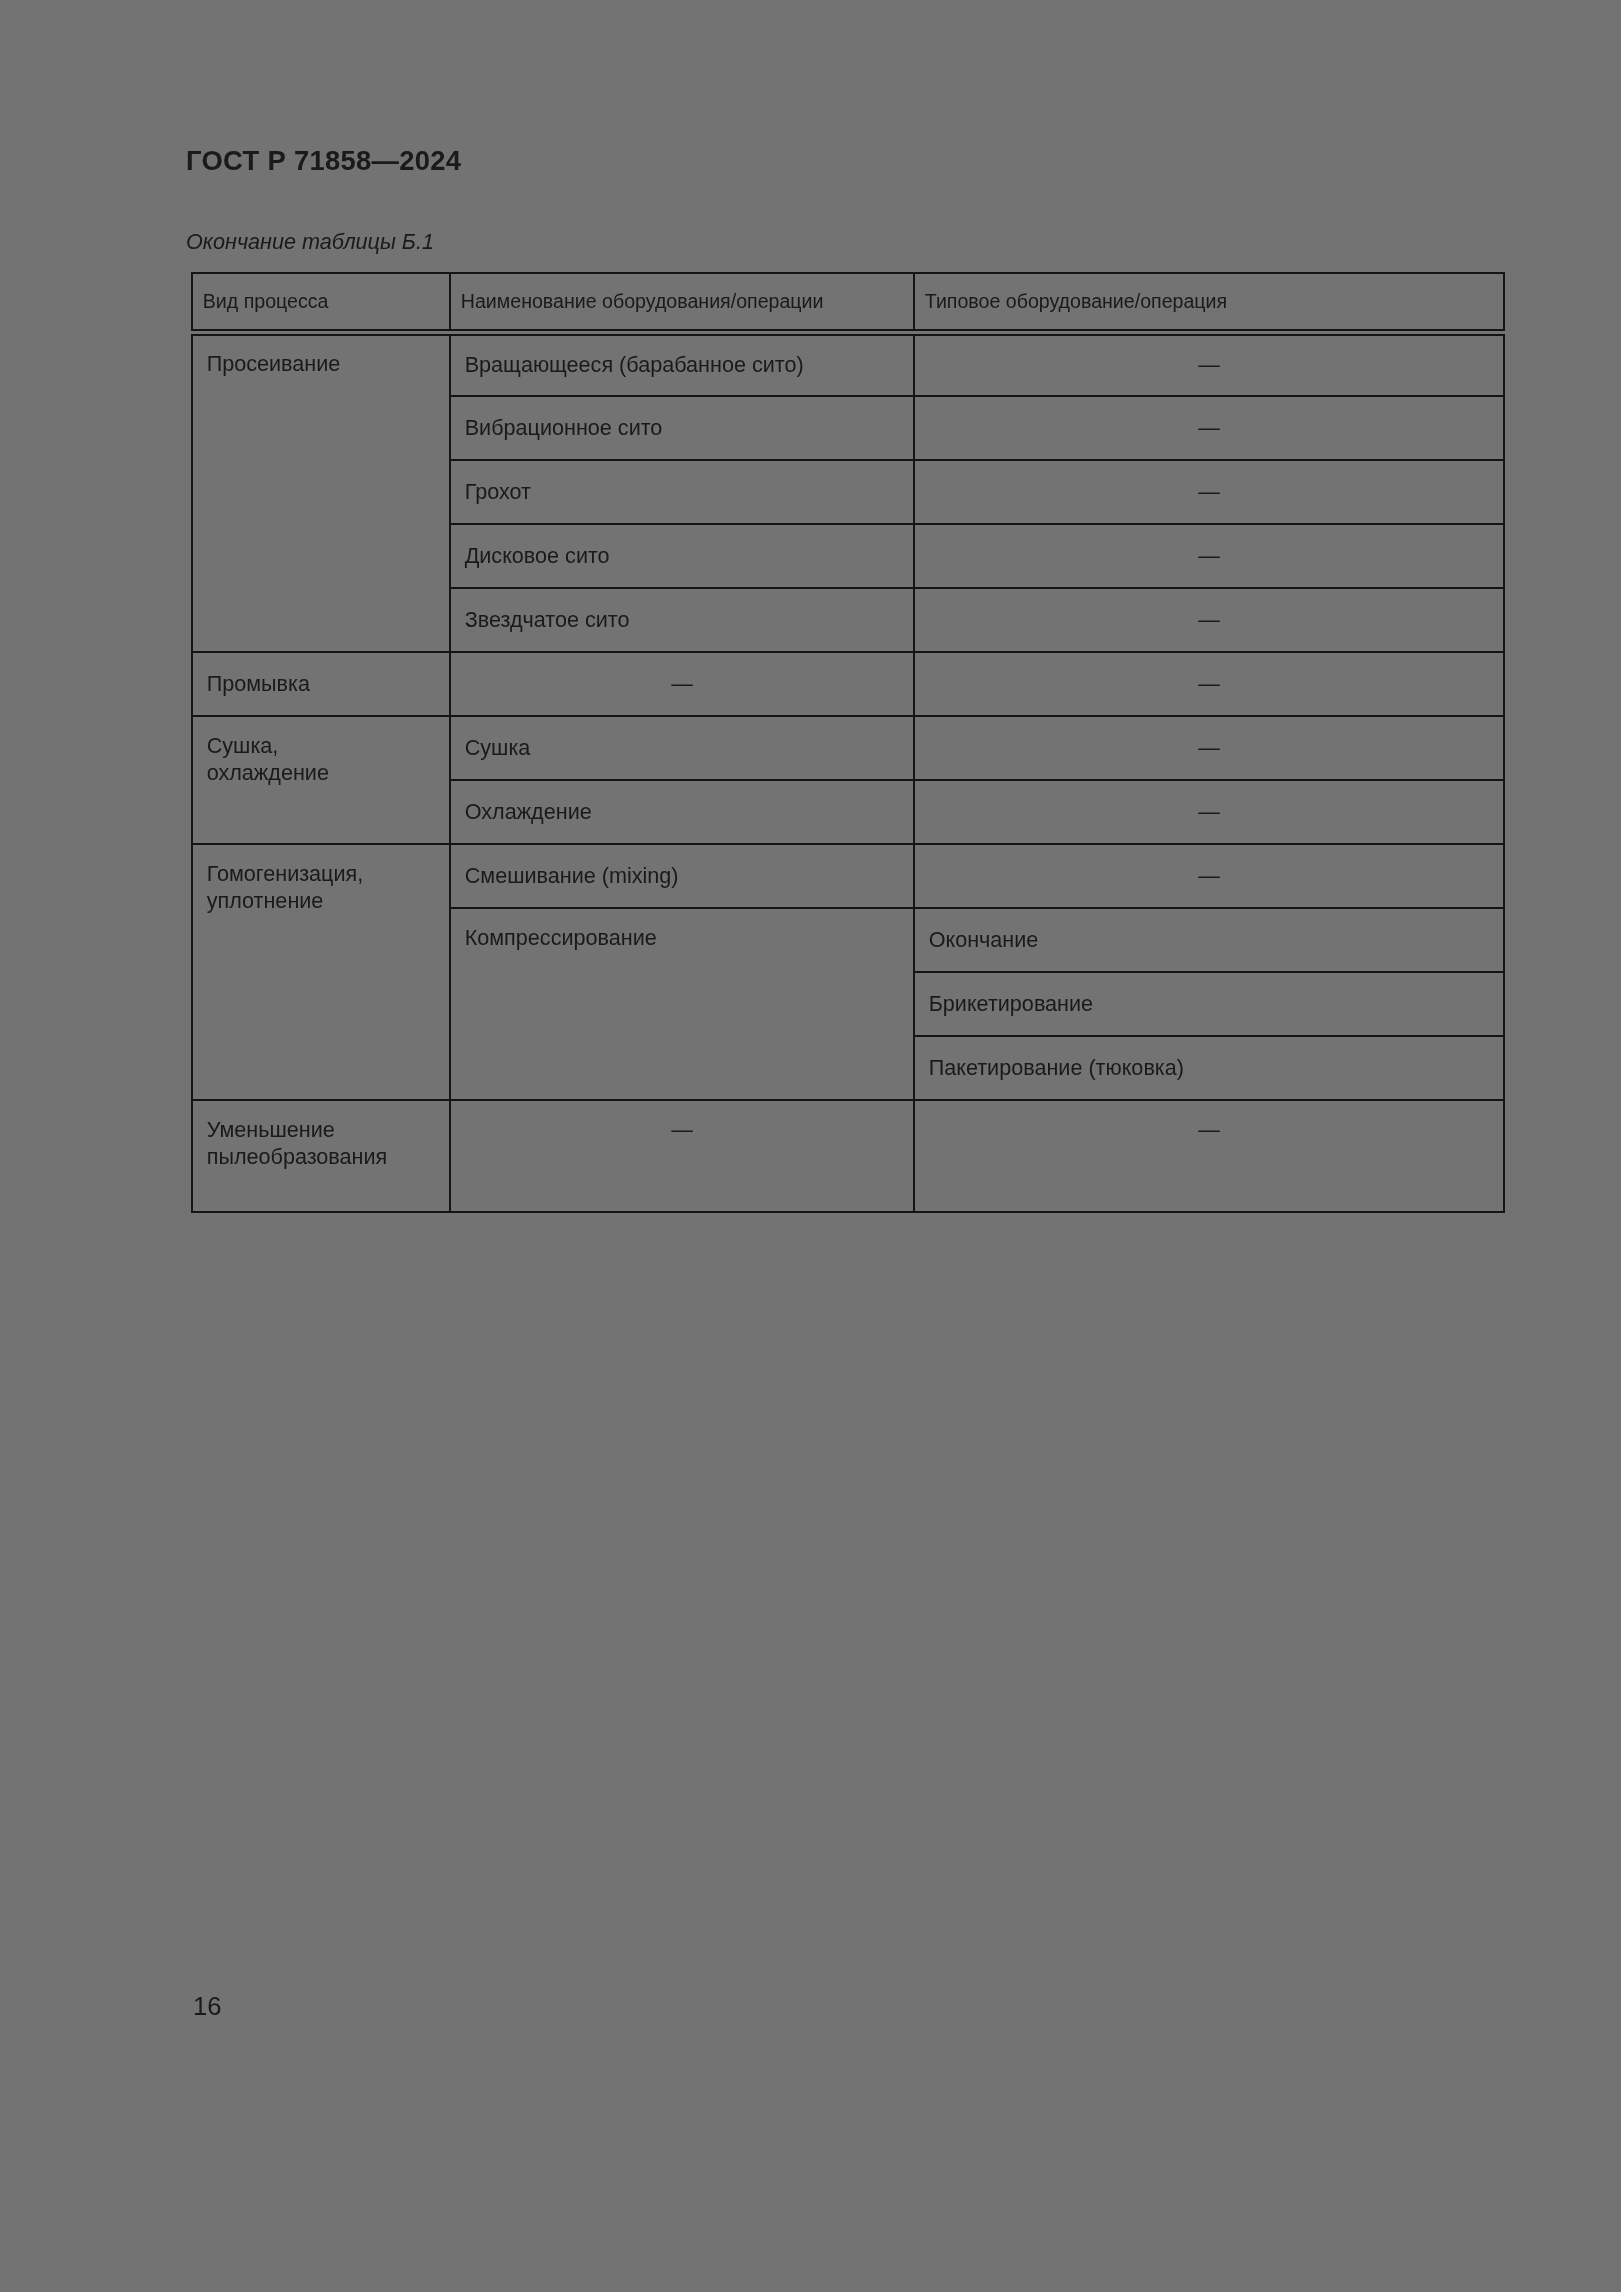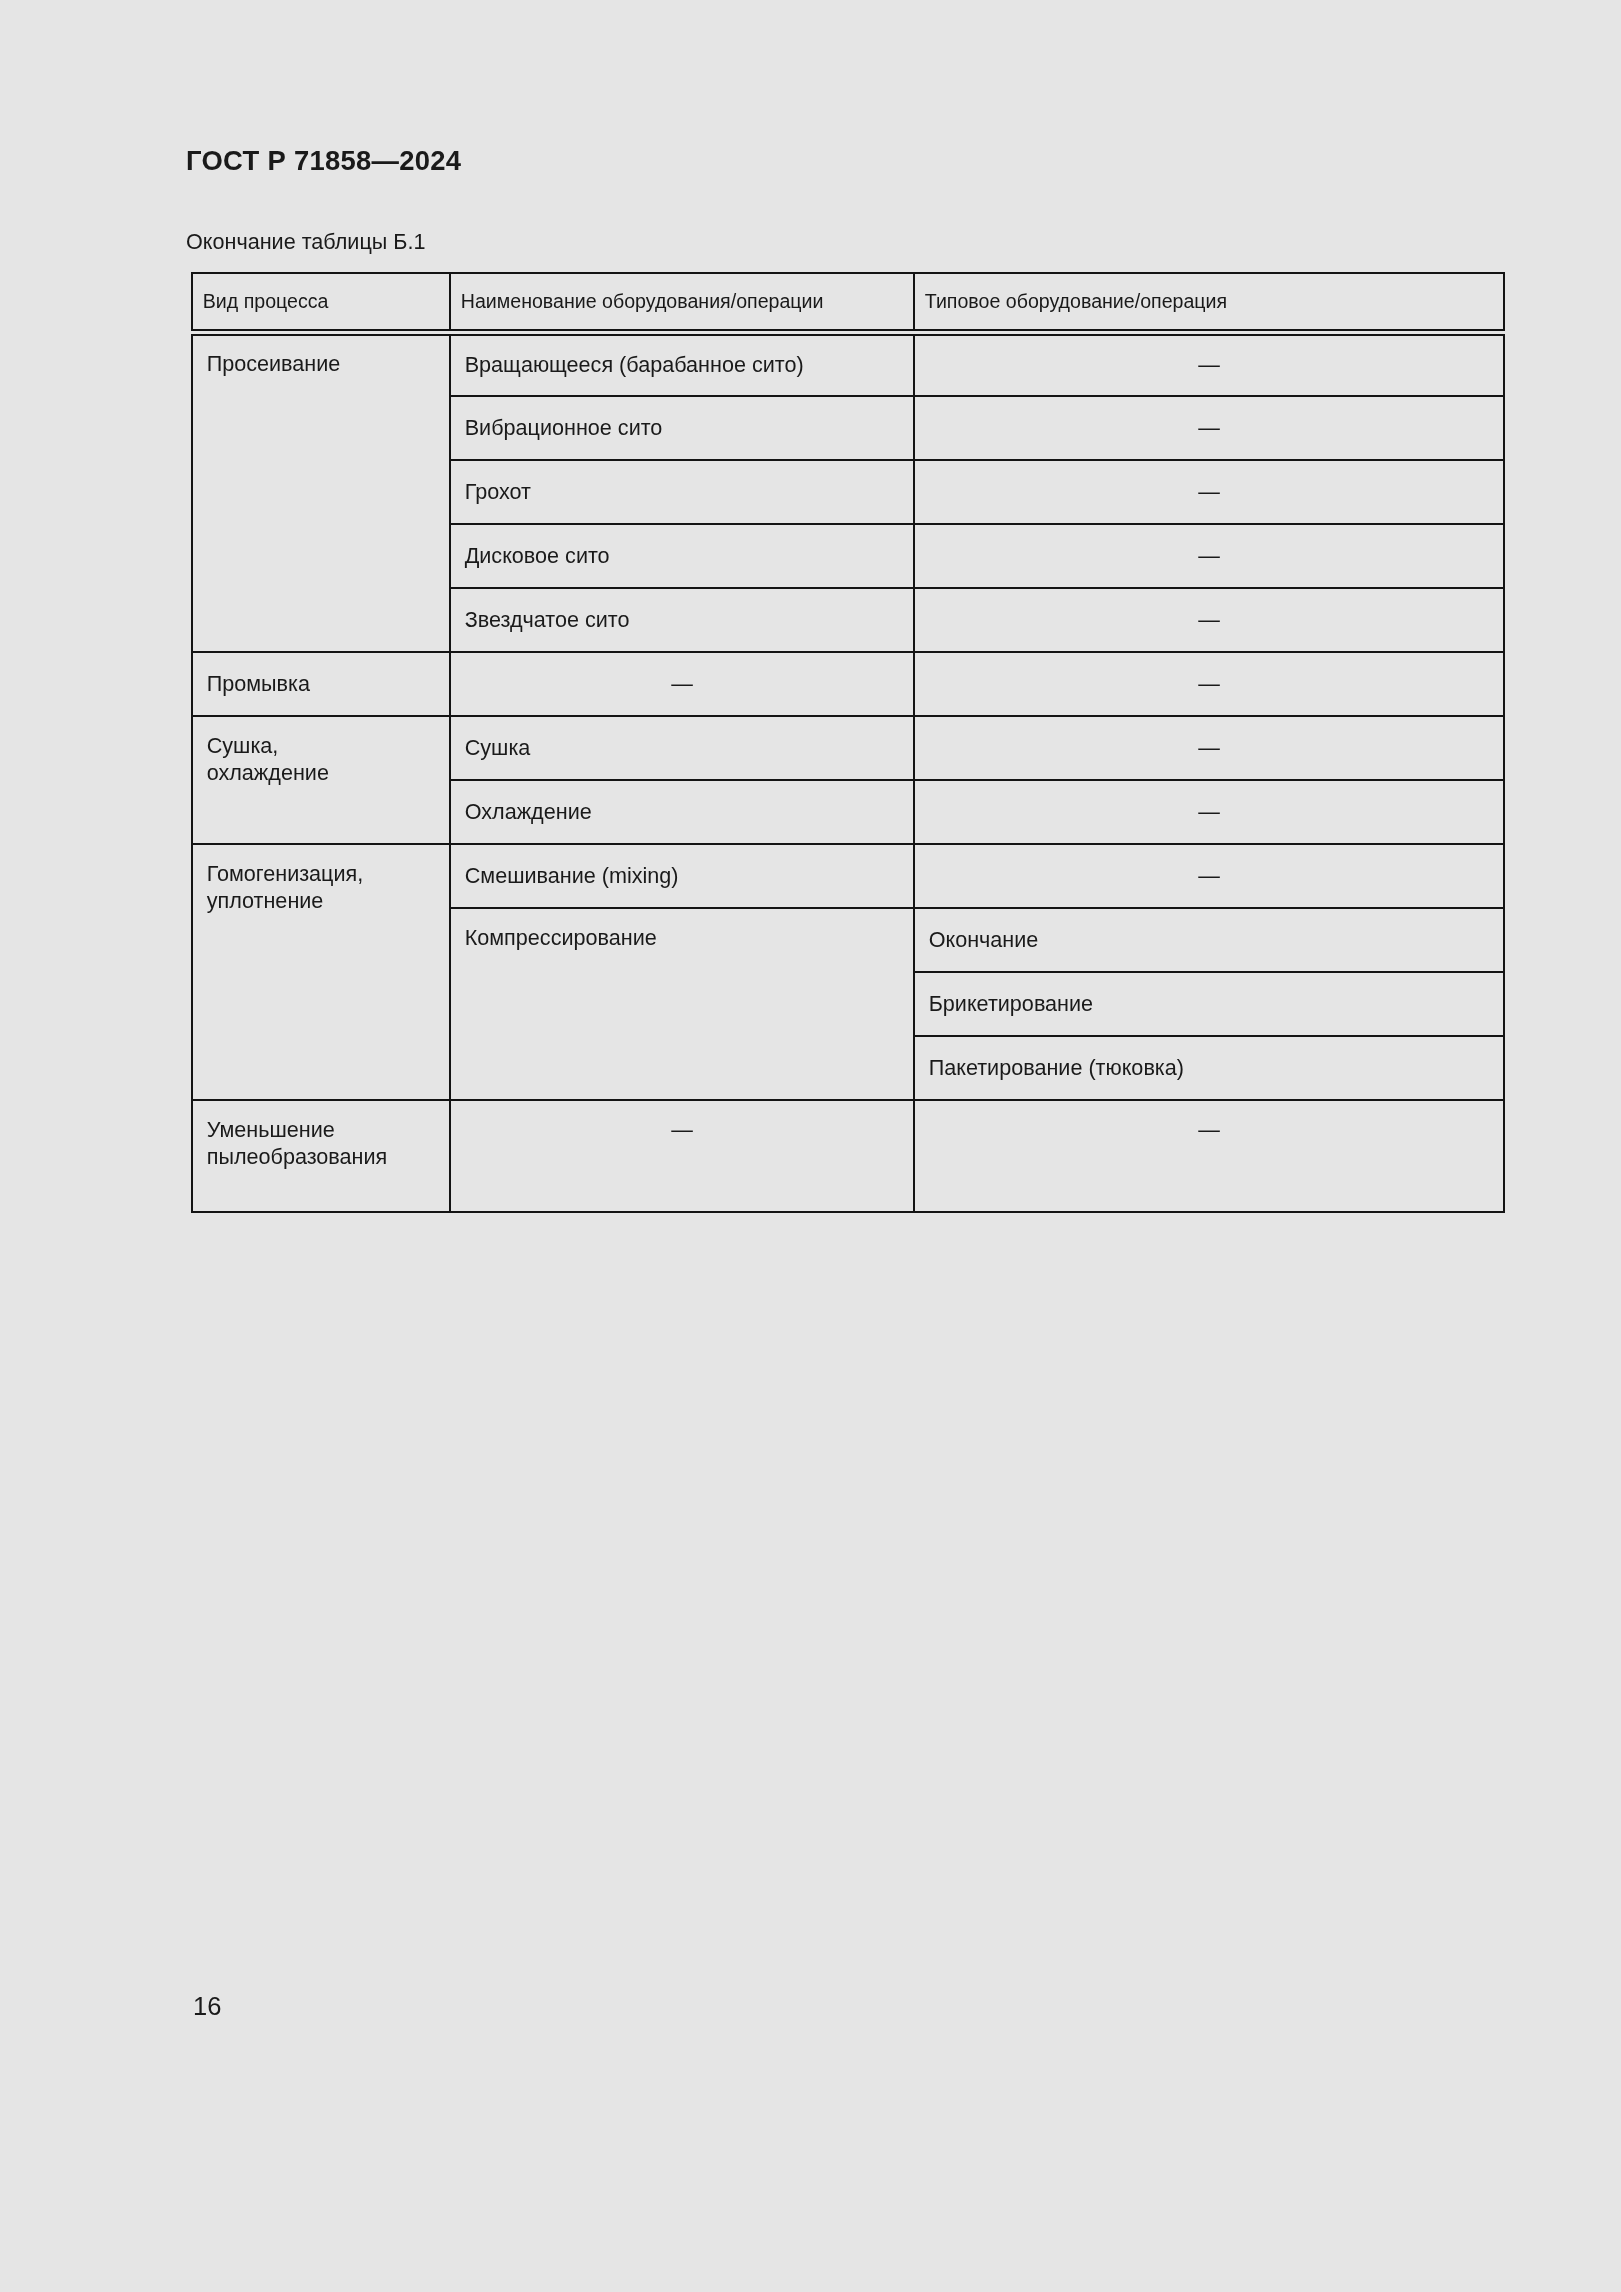--- a/index.html
+++ b/index.html
@@ -1,38 +1,39 @@
 <!DOCTYPE html>
 <html><head>
 <meta charset="utf-8">
 <style>
   * { box-sizing: border-box; }
   html, body { margin: 0; padding: 0; background: #ffffff; }
   .page {
     position: relative;
     width: 1621px;
     height: 2293px;
-    background: #e5e5e5;
+    background: #737373;
     font-family: "Liberation Sans", sans-serif;
     color: #1a1a1a;
     overflow: hidden;
   }
   .doc-code {
     position: absolute;
     left: 186px;
     top: 145px;
     font-size: 27.4px;
     font-weight: bold;
     letter-spacing: 0.3px;
   }
   .table-caption {
     position: absolute;
     left: 186px;
     top: 229px;
     font-size: 21.6px;
+    font-style: italic;
   }
   table.b1 {
     position: absolute;
     left: 191px;
     top: 272px;
     width: 1311px;
     border-collapse: collapse;
     table-layout: fixed;
     border: 2.9px solid #141414;
   }

